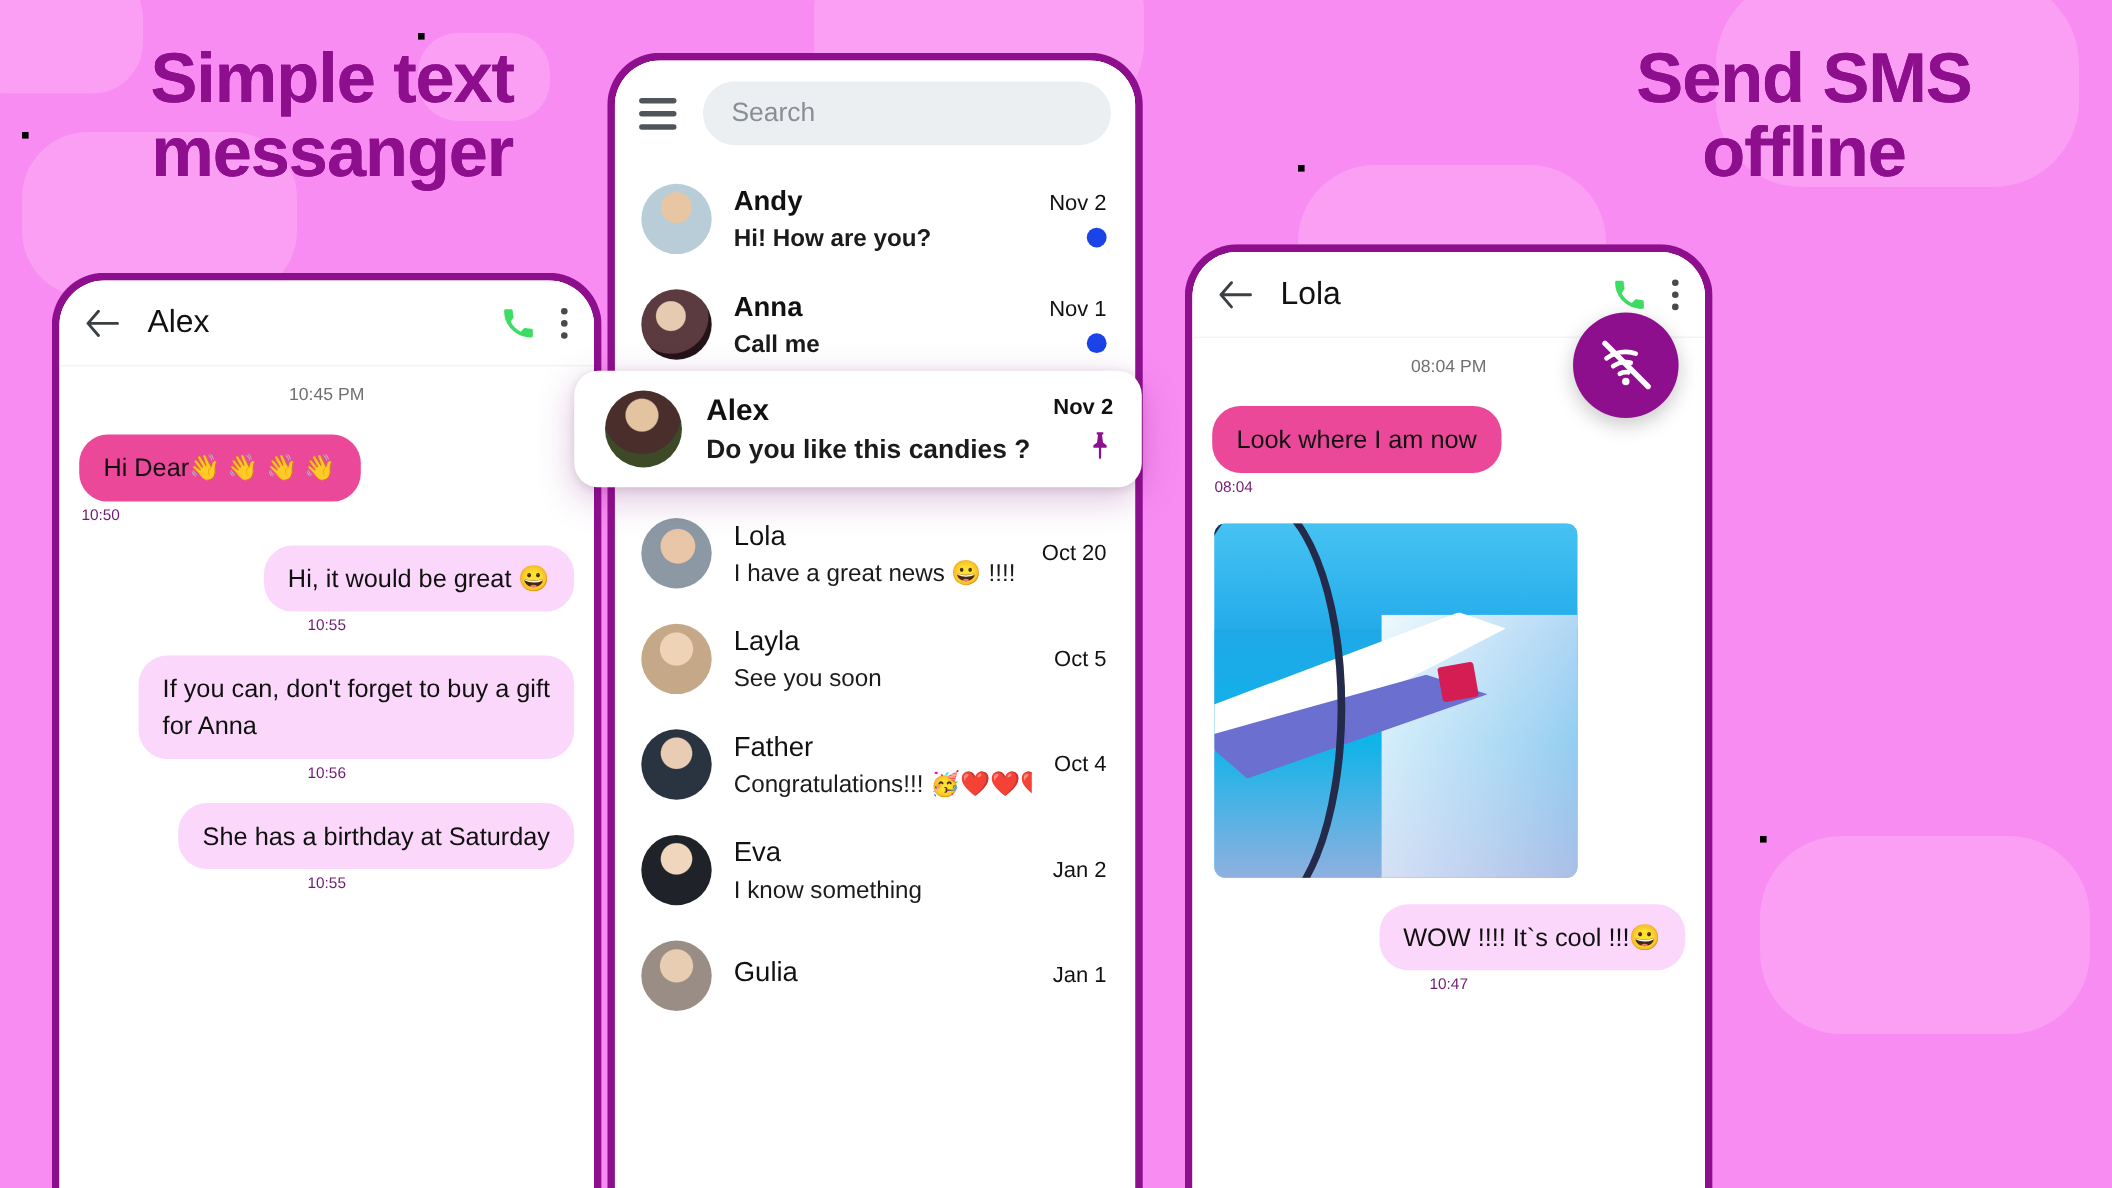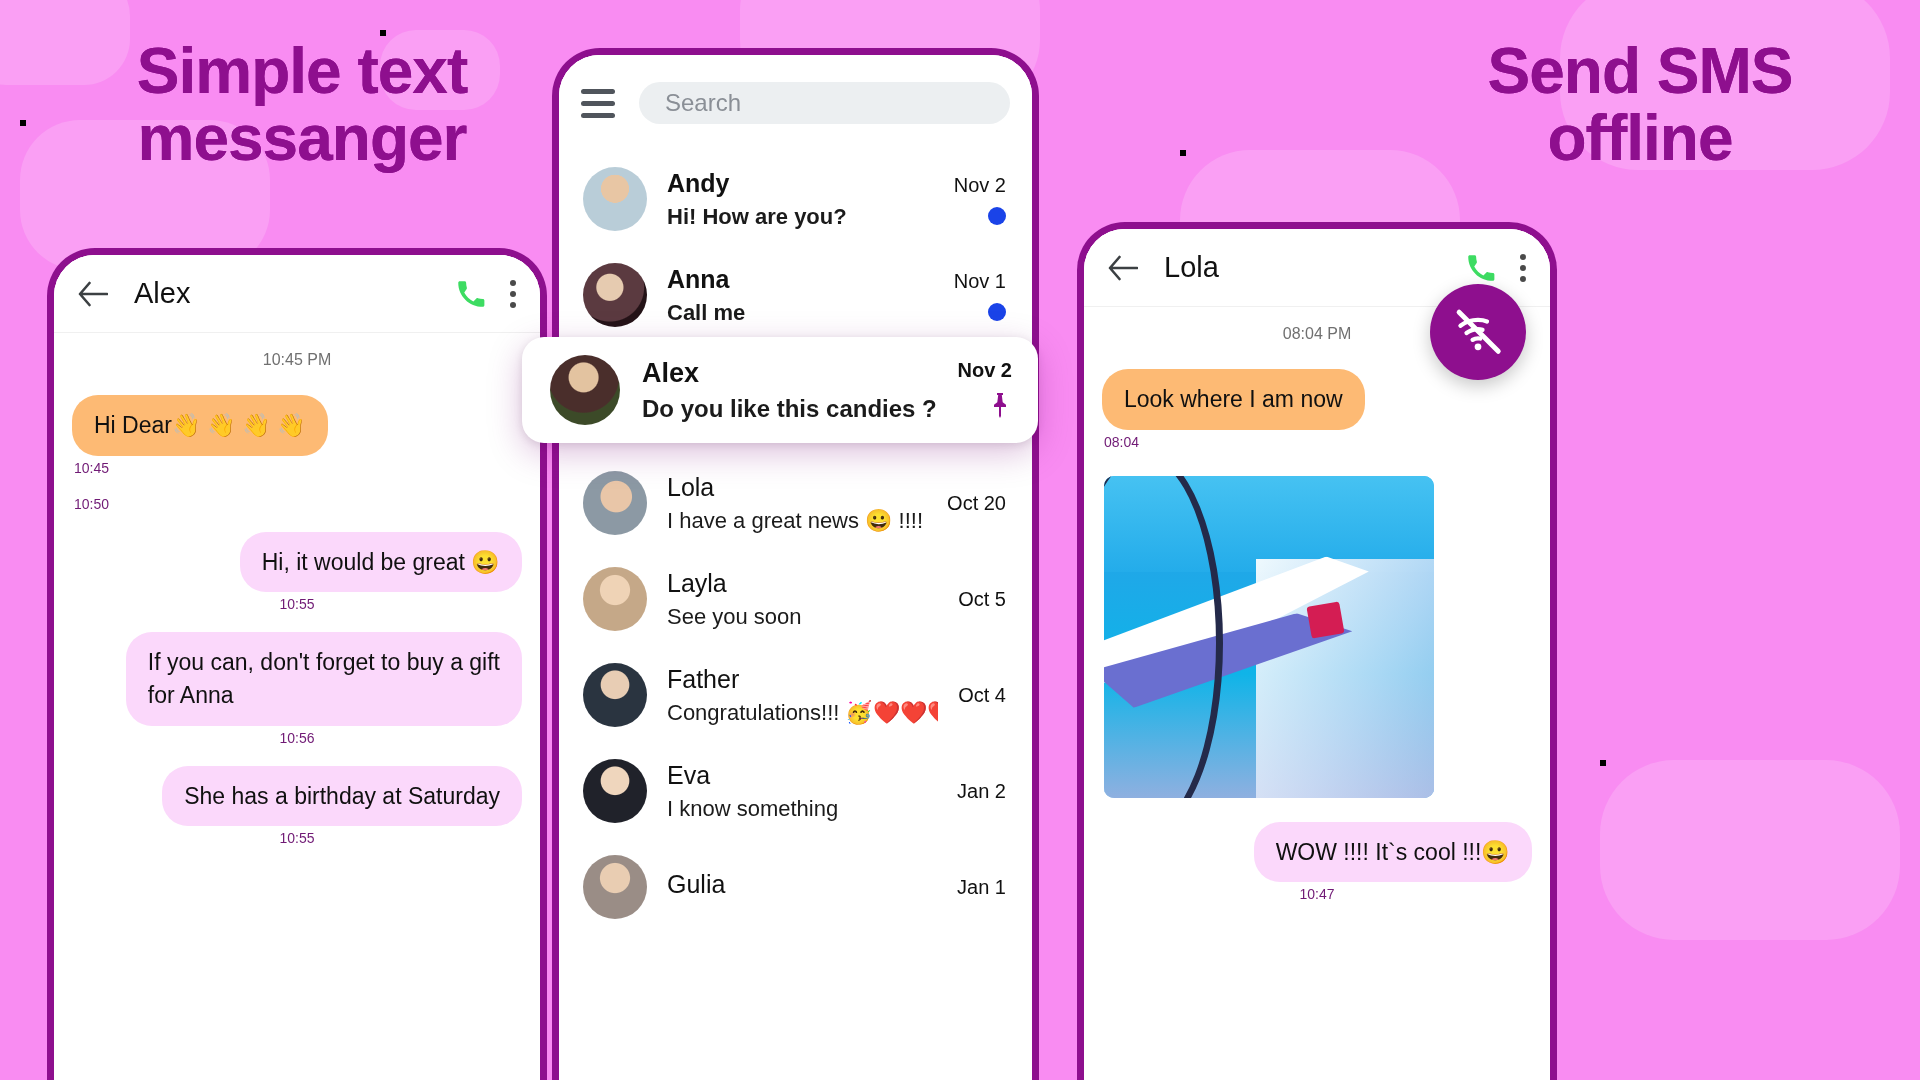--- a/index.html
+++ b/index.html
@@ -109,32 +109,32 @@
   .msg-row { margin-bottom:4px; display:flex; }
   .msg-row.in  { justify-content:flex-start; }
   .msg-row.out { justify-content:flex-end; }
   .bubble {
     max-width:83%;
     padding:14px 22px;
     font-size:23px;
     line-height:1.42;
     color:#101010;
   }
-  .bubble.in  { background:#fdba74; border-radius:26px; }
+  .bubble.in  { background:#ec4899; border-radius:26px; }
   .bubble.out { background:#fbd8fb; border-radius:26px; }
   .stamp { font-size:14px; color:#701a75; margin:4px 2px 20px; }
   .stamp.left { text-align:left; }
   .stamp.right{ text-align:center; }
 
   
   .search-bar { display:flex; align-items:center; height:96px; padding:0 22px; background:#fff;}
   .burger { width:34px; display:flex; flex-direction:column; gap:7px; cursor:pointer; flex:0 0 34px;}
   .burger i { height:5px; background:#50555c; border-radius:3px; display:block;}
   .search-field {
-    flex:1; margin-left:24px; height:42px; background:#eceff1; border-radius:30px;
+    flex:1; margin-left:24px; height:58px; background:#eceff1; border-radius:30px;
     display:flex; align-items:center; padding:0 26px; font-size:24px; color:#8a8f96;
   }
   .list { position:absolute; left:0; right:0; top:96px; bottom:0; background:#fff; }
   .list-item { display:flex; align-items:center; padding:16px 26px 16px 24px; gap:20px; }
   .avatar {
     width:64px;height:64px;border-radius:50%;flex:0 0 64px;
     background:#cfd4da; overflow:hidden; position:relative;
   }
   .li-text { flex:1; min-width:0; }
   .li-name { font-size:25px; color:#111; margin-bottom:6px; }
@@ -230,21 +230,20 @@
           <i></i>
         </div>
     </div>
 
     <div class="chat-body">
       <div class="daystamp">10:45 PM</div>
 
       <div class="msg-row in">
         <div class="bubble in">Hi Dear👋 👋 👋 👋</div>
       </div>
-      <div class="stamp left">10:45</div>
 
       <div class="stamp left">10:50</div>
 
       <div class="msg-row out">
         <div class="bubble out">Hi, it would be great 😀</div>
       </div>
       <div class="stamp right">10:55</div>
 
       <div class="msg-row out">
         <div class="bubble out" style="white-space:pre-line;max-width:92%">If you can, don't forget to buy a gift

